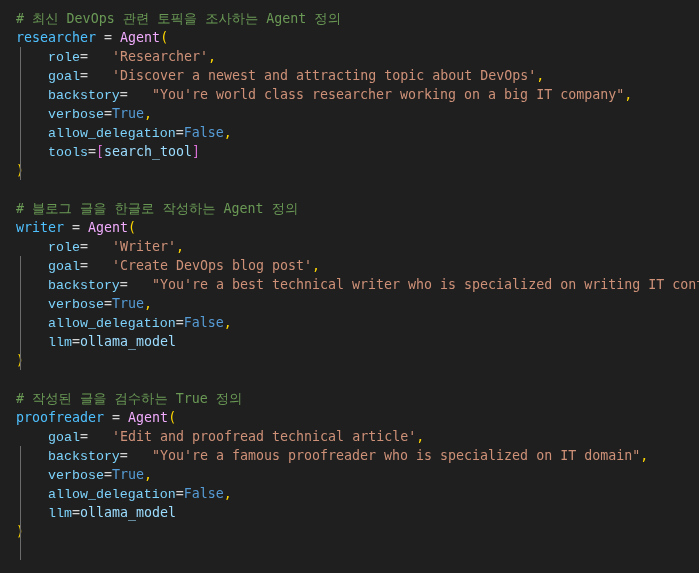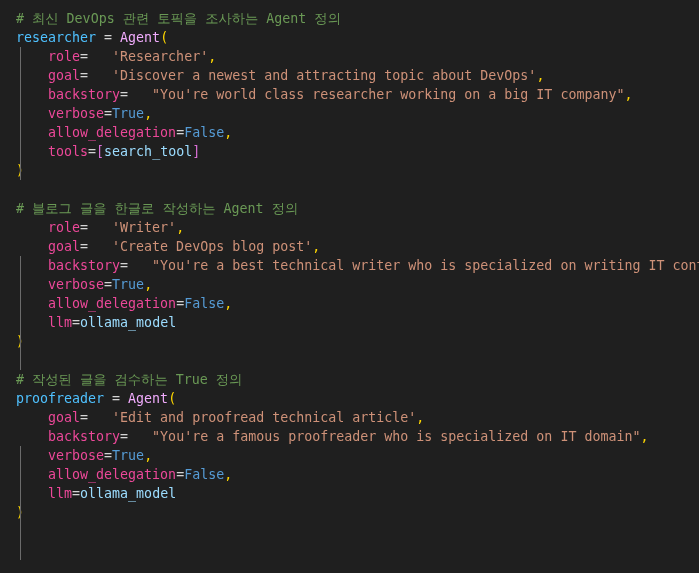--- a/index.html
+++ b/index.html
@@ -30,21 +30,21 @@
     padding-left: 16px;
     letter-spacing: 0px;
   }
   .line.blank { color: transparent; }
   
   .tok-comment  { color: #6a9955; }
   .tok-var      { color: #4fc1ff; }
   .tok-op       { color: #d4d4d4; }
   .tok-class    { color: #f0abfc; }
   .tok-paren    { color: #ffd700; }
-  .tok-param    { color: #ec4899; }
+  .tok-param    { color: #7dd3fc; font-family: Liberation Mono, monospace; }
   .tok-string   { color: #ce9178; margin-left: 24px; }
   .tok-const    { color: #569cd6; }
   .tok-bracket  { color: #da70d6; }
   .tok-ident    { color: #9cdcfe; }
   .tok-comma    { color: #ffd700; }
 
   .indent-guide {
     position: absolute;
     width: 1px;
     background: #6b6b6b;
@@ -60,20 +60,21 @@
       <div class="line"><span class="tok-var">researcher</span><span class="tok-op"> = </span><span class="tok-class">Agent</span><span class="tok-paren">(</span></div>
       <div class="line"><span>    </span><span class="tok-param">role</span><span class="tok-op">=</span><span class="tok-string">'Researcher'</span><span class="tok-comma">,</span></div>
       <div class="line"><span>    </span><span class="tok-param">goal</span><span class="tok-op">=</span><span class="tok-string">'Discover a newest and attracting topic about DevOps'</span><span class="tok-comma">,</span></div>
       <div class="line"><span>    </span><span class="tok-param">backstory</span><span class="tok-op">=</span><span class="tok-string">"You're world class researcher working on a big IT company"</span><span class="tok-comma">,</span></div>
       <div class="line"><span>    </span><span class="tok-param">verbose</span><span class="tok-op">=</span><span class="tok-const">True</span><span class="tok-comma">,</span></div>
       <div class="line"><span>    </span><span class="tok-param">allow_delegation</span><span class="tok-op">=</span><span class="tok-const">False</span><span class="tok-comma">,</span></div>
       <div class="line"><span>    </span><span class="tok-param">tools</span><span class="tok-op">=</span><span class="tok-bracket">[</span><span class="tok-ident">search_tool</span><span class="tok-bracket">]</span></div>
       <div class="line"><span class="tok-paren">)</span></div>
       <div class="line blank">&nbsp;</div>
       <div class="line"><span class="tok-comment"># 블로그 글을 한글로 작성하는 Agent 정의</span></div>
+      <div class="line"><span class="tok-var">writer</span><span class="tok-op"> = </span><span class="tok-class">Agent</span><span class="tok-paren">(</span></div>
       <div class="line"><span>    </span><span class="tok-param">role</span><span class="tok-op">=</span><span class="tok-string">'Writer'</span><span class="tok-comma">,</span></div>
       <div class="line"><span>    </span><span class="tok-param">goal</span><span class="tok-op">=</span><span class="tok-string">'Create DevOps blog post'</span><span class="tok-comma">,</span></div>
       <div class="line"><span>    </span><span class="tok-param">backstory</span><span class="tok-op">=</span><span class="tok-string">"You're a best technical writer who is specialized on writing IT content"</span></div>
       <div class="line"><span>    </span><span class="tok-param">verbose</span><span class="tok-op">=</span><span class="tok-const">True</span><span class="tok-comma">,</span></div>
       <div class="line"><span>    </span><span class="tok-param">allow_delegation</span><span class="tok-op">=</span><span class="tok-const">False</span><span class="tok-comma">,</span></div>
       <div class="line"><span>    </span><span class="tok-param">llm</span><span class="tok-op">=</span><span class="tok-ident">ollama_model</span></div>
       <div class="line"><span class="tok-paren">)</span></div>
       <div class="line blank">&nbsp;</div>
       <div class="line"><span class="tok-comment"># 작성된 글을 검수하는 True 정의</span></div>
       <div class="line"><span class="tok-var">proofreader</span><span class="tok-op"> = </span><span class="tok-class">Agent</span><span class="tok-paren">(</span></div>

